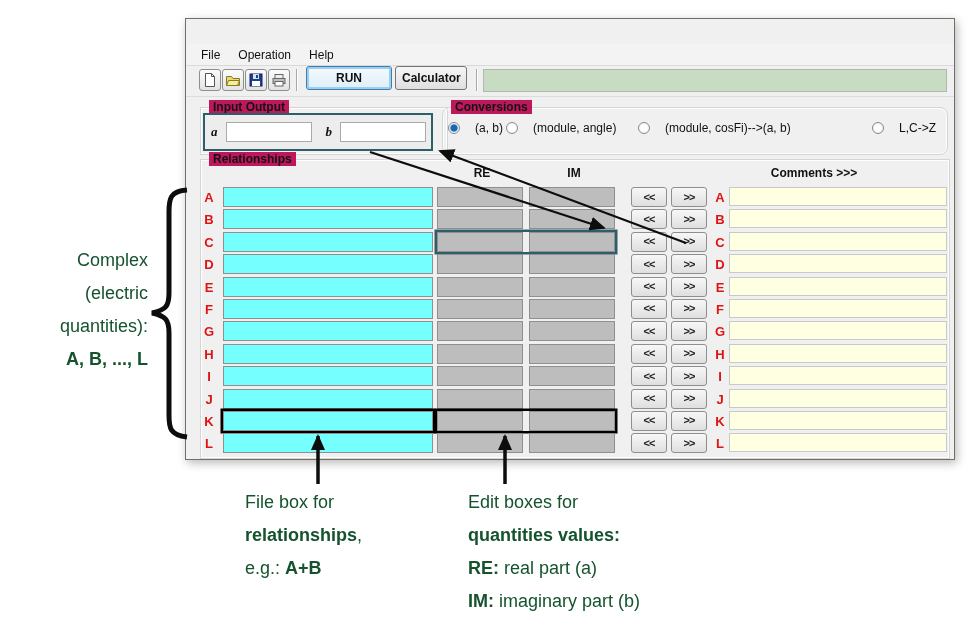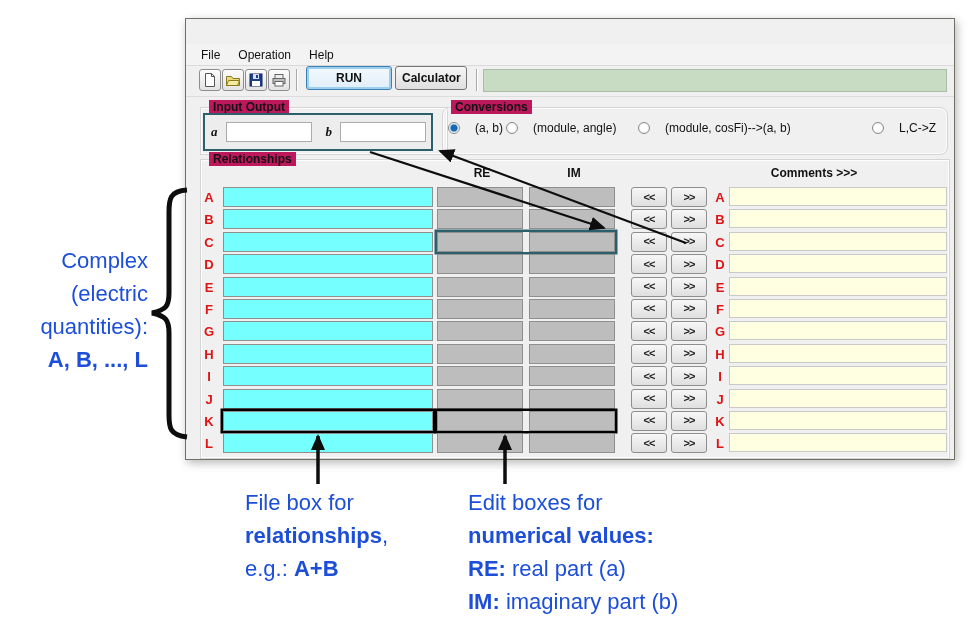--- a/index.html
+++ b/index.html
@@ -80,21 +80,21 @@
   .row-K .relbox{box-shadow:0 0 0 2.5px #000;}
   .xferbtn{position:absolute;top:0;width:36px;height:20px;border:1px solid #8E8E8E;border-radius:3px;
            background:linear-gradient(#F7F7F7,#DFDFDF);font-size:11px;font-weight:bold;color:#222;
            letter-spacing:-1px;line-height:17px;text-align:center;padding:0;
            font-family:"Liberation Sans",sans-serif;}
   .btn-left{left:445px;} .btn-right{left:485px;}
   .comment{position:absolute;left:543px;top:0;width:218px;height:19px;box-sizing:border-box;
            border:1px solid #C9C9C9;background:var(--comment-box);}
 
   
-  .note{position:absolute;color:#1d4ed8;font-size:22px;line-height:33px;}
+  .note{position:absolute;color:#14532d;font-size:18px;line-height:33px;}
   .note-left{left:0;top:244px;width:148px;text-align:right;}
   .note-rel{left:245px;top:486px;}
   .note-val{left:468px;top:486px;}
   .overlay{position:absolute;left:0;top:0;width:978px;height:642px;pointer-events:none;z-index:20;}
 </style>
 </head>
 <body>
 
 <div class="canvas">
 
@@ -345,21 +345,21 @@
     <div style="font-weight:bold">A, B, ..., L</div>
   </div>
 
   <div class="note note-rel">
     <div><span>File box for</span></div>
     <div><b>relationships</b><span>,</span></div>
     <div><span>e.g.: </span><b>A+B</b></div>
   </div>
   <div class="note note-val">
     <div><span>Edit boxes for</span></div>
-    <div><b>numerical values:</b></div>
+    <div><b>quantities values:</b></div>
     <div><b>RE:</b><span> real part (a)</span></div>
     <div><b>IM:</b><span> imaginary part (b)</span></div>
   </div>
 
   <svg class="overlay" viewBox="0 0 978 642">
     <defs>
       <marker id="ah" markerUnits="userSpaceOnUse" markerWidth="16" markerHeight="14" refX="14" refY="7" orient="auto">
         <path d="M0,0 L16,7 L0,14 z" fill="#0d0d0d"></path>
       </marker>
     </defs>

